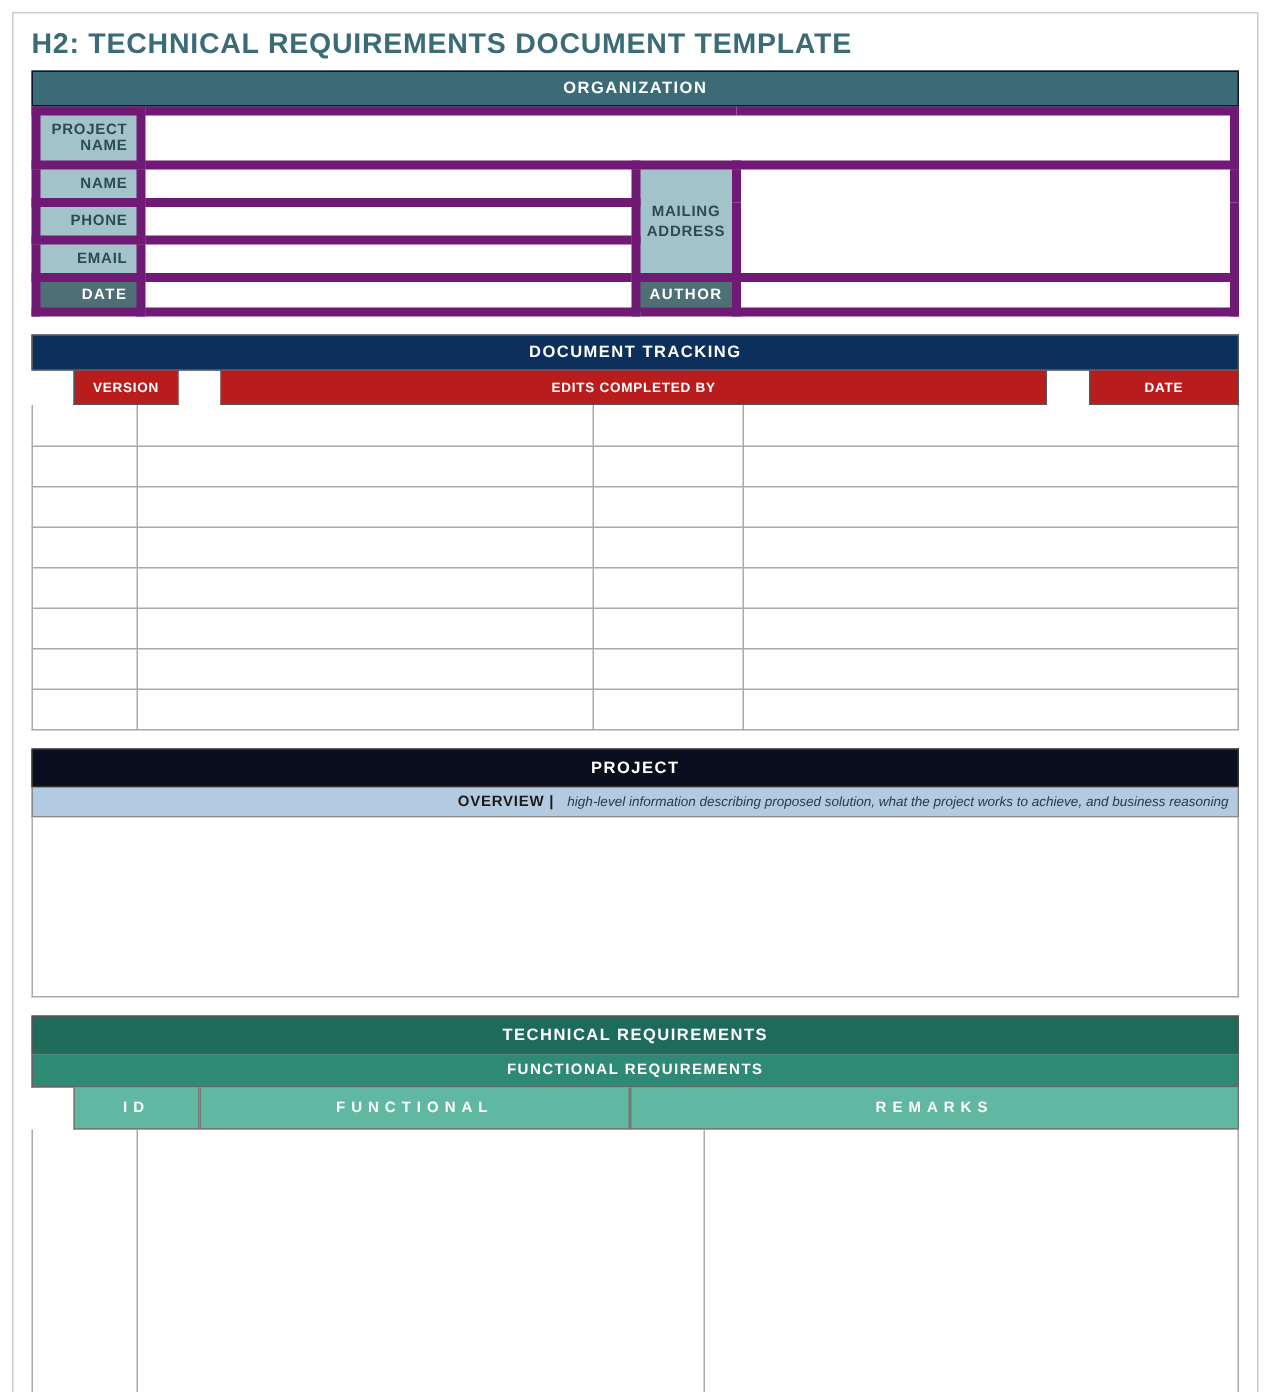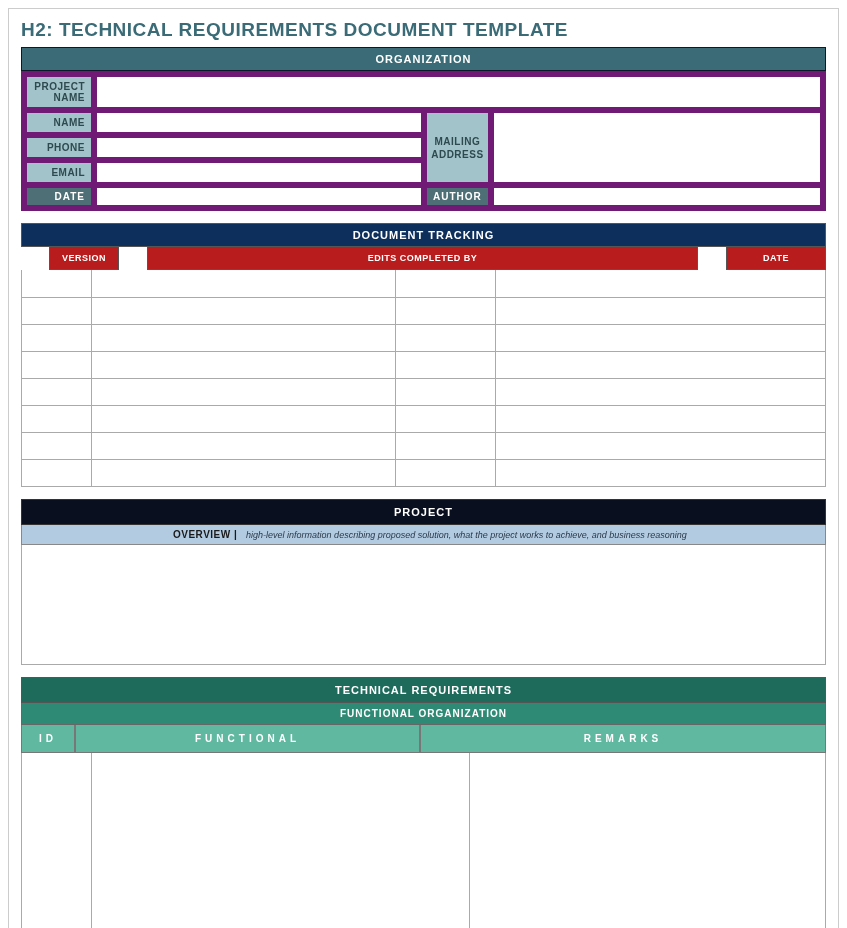--- a/index.html
+++ b/index.html
@@ -119,20 +119,21 @@
     text-align: center;
     padding: 6px 0;
     border: 1px solid #333;
   }
   .overview-bar {
     background: #b3cbe0;
     border: 1px solid #888;
     border-top: none;
     padding: 4px 6px;
     font-size: 10px;
+    text-align: right;
   }
   .overview-label {
     font-weight: bold;
     color: #1a1a1a;
     font-size: 10px;
     display: inline-block;
     margin-left: 145px;
     letter-spacing: 0.5px;
   }
   .overview-note {
@@ -175,21 +176,21 @@
     background: #5fb89f;
     color: #fff;
     font-weight: bold;
     font-size: 10px;
     letter-spacing: 4px;
     text-align: center;
     padding: 8px 0;
     border: 1px solid #777;
     border-top: none;
   }
-  .fcol-id { width: 54px; }
+  .fcol-id { width: 84px; margin-left: 28px; }
   .fcol-desc { flex: 1; }
   .fcol-rem { width: 406px; }
   .func-body {
     display: flex;
     height: 200px;
     border: 1px solid #aaa;
     border-top: none;
   }
   .func-body div { border-right: 1px solid #aaa; }
   .func-body div:last-child { border-right: none; }
@@ -312,21 +313,21 @@
   <div class="proj-header">PROJECT</div>
   <div class="overview-bar">
     <span class="overview-label">OVERVIEW   |</span>
     <span class="overview-note">high-level information describing proposed solution, what the project works to achieve, and business reasoning</span>
   </div>
   <div class="overview-body"></div>
 
   <div class="spacer-sm"></div>
 
   <div class="tech-header">TECHNICAL REQUIREMENTS</div>
-  <div class="func-header">FUNCTIONAL ORGANIZATION</div>
+  <div class="func-header">FUNCTIONAL REQUIREMENTS</div>
   <div class="func-sub">
     <div class="fcol-id">ID</div>
     <div class="fcol-desc">FUNCTIONAL</div>
     <div class="fcol-rem">REMARKS</div>
   </div>
   <div class="func-body">
     <div class="fb1"></div>
     <div class="fb2"></div>
     <div class="fb3"></div>
   </div>

